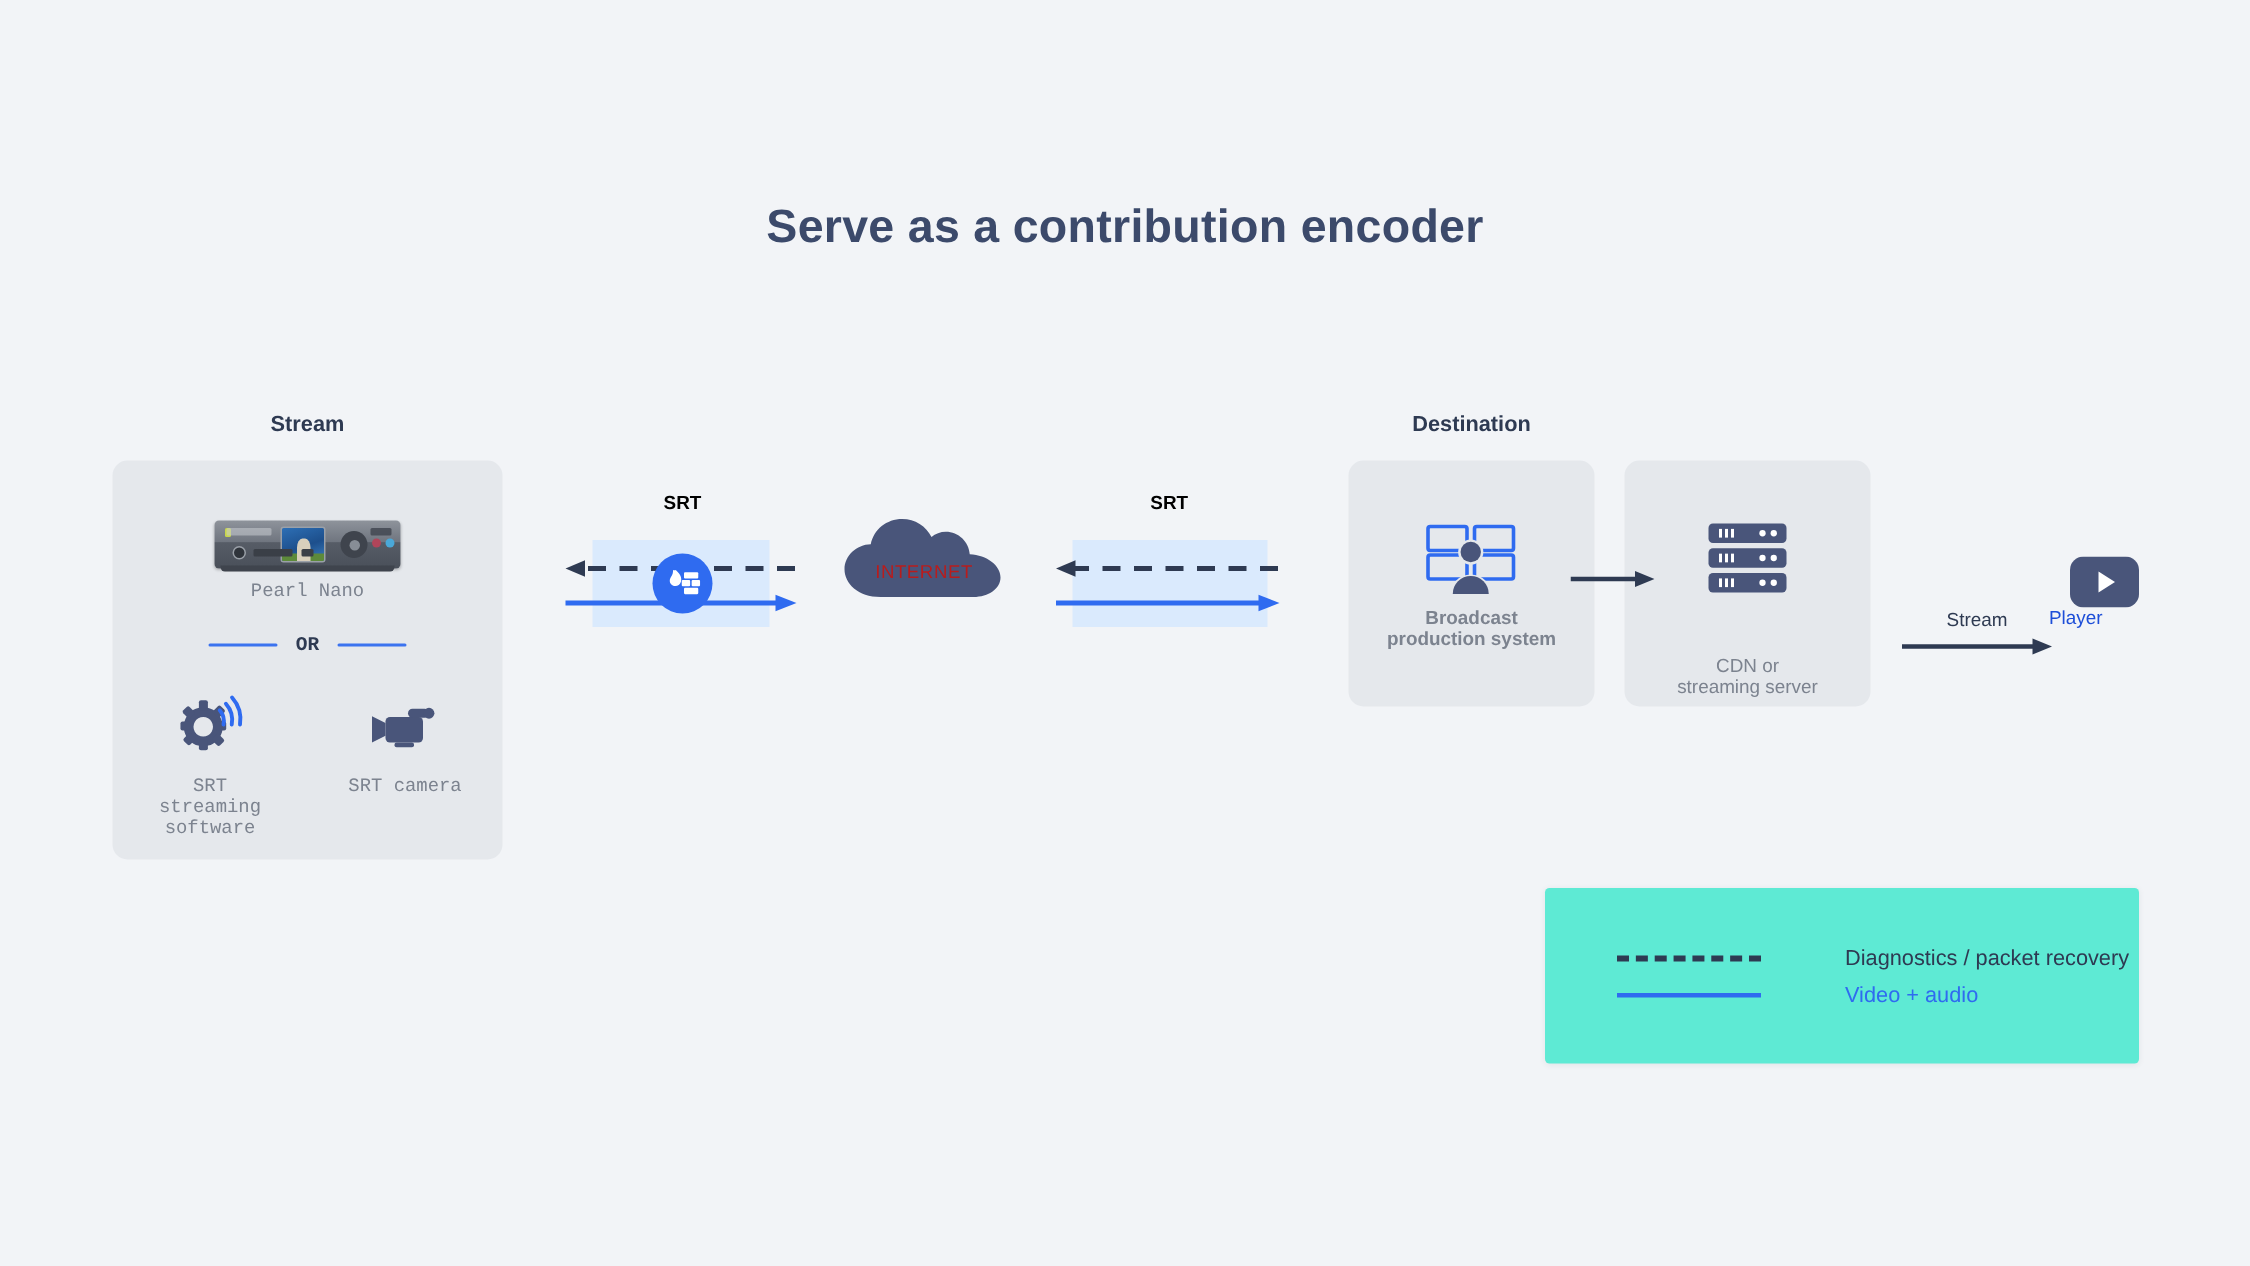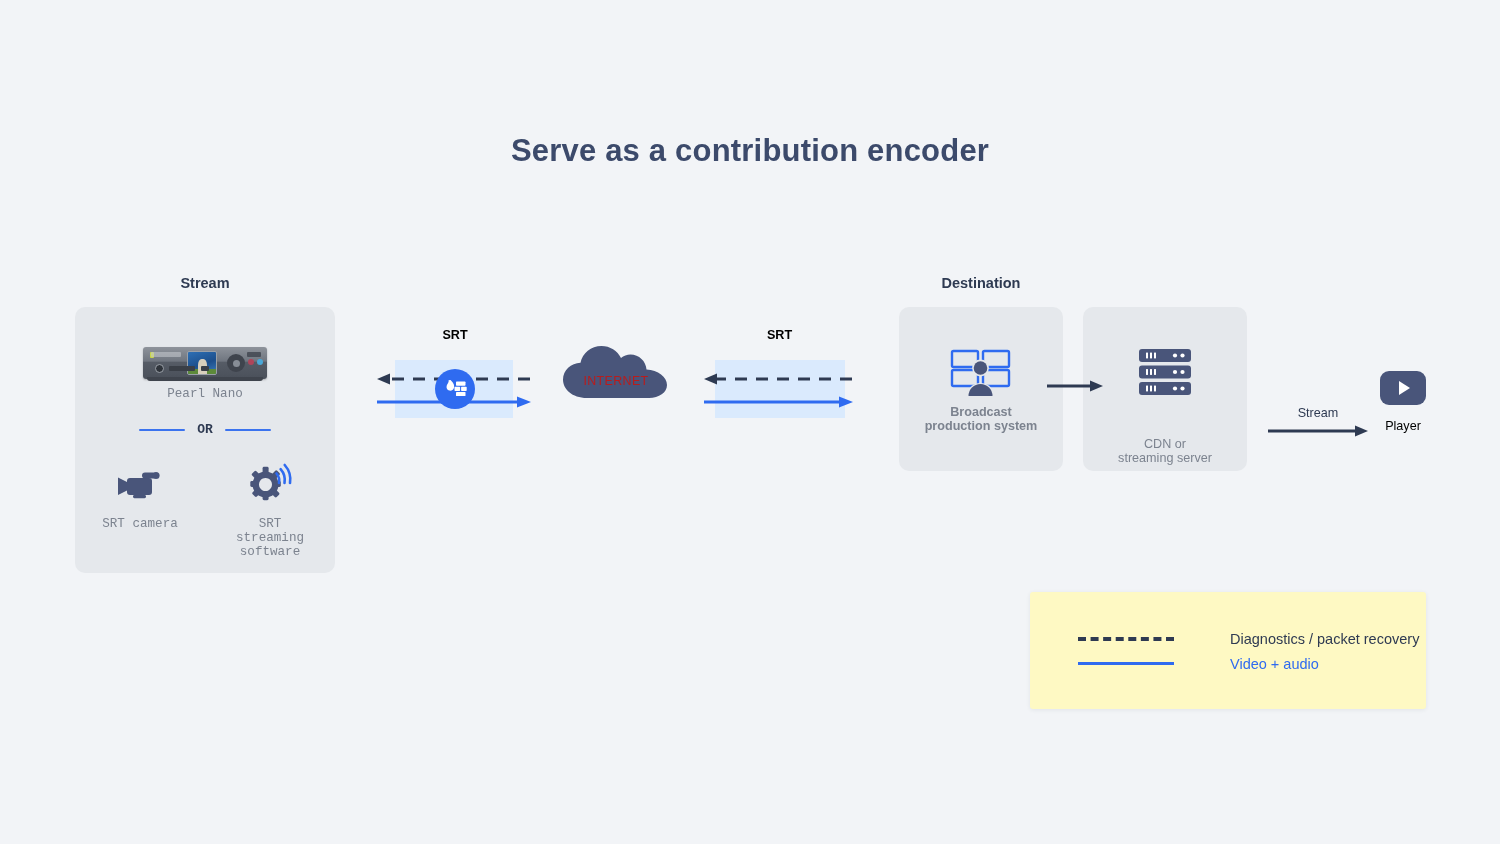--- a/index.html
+++ b/index.html
@@ -108,27 +108,27 @@
     padding-bottom:14px;
     font-size:12.4px; font-weight:normal; letter-spacing:.4px; color:#b91c1c;
   }
 
   
   #dest-arrow { position:absolute; left:1047px; top:379px; width:56px; height:14px; }
   #stream-group { position:absolute; left:1268px; top:362px; width:100px; height:32px;margin-top:44px; }
   #stream-group .cap { position:absolute; top:0; left:0; width:100%; text-align:center;
                        font-size:12.6px; color:#2e3a52; }
   #player { position:absolute; left:1380px; top:371px; width:46px; height:60px; }
-  #player .cap { position:absolute; top:48px; left:-14px; width:74px; text-align:center;
-                 font-size:12.6px; color:#000000; }
+  #player .cap { position:absolute; top:34px; left:-14px; width:74px; 
+                 font-size:12.6px; color:#1d4ed8; }
 
   
   #legend {
     position:absolute; left:1030px; top:592px; width:396px; height:117px;
-    background:#fef9c3; border-radius:3px;
+    background:#5eead4; border-radius:3px;
     box-shadow:0 1px 4px rgba(40,50,70,.08);
     padding:34px 0 0 48px;
   }
   #legend .row { display:flex; align-items:center; height:25px; }
   #legend .swatch { width:96px; height:4px; flex:0 0 96px; }
   #legend .swatch.dashed {
     height:0; border-top:4px dashed #2e3a52;
   }
   #legend .swatch.solid { background:#2f6bf0; height:3px; }
   #legend .txt { margin-left:56px; font-size:14.5px; }
@@ -164,33 +164,20 @@
     </div>
     <div class="node-label" style="top:80px;">Pearl Nano</div>
 
     <div class="or-row">
       <span class="rule"></span>
       <span class="or-text">OR</span>
       <span class="rule"></span>
     </div>
 
     <div class="icons-row">
-
-      <div class="icon-cell">
-        <div class="glyph">
-          <svg width="46" height="32" viewBox="0 0 46 32">
-            <rect x="10" y="9" width="25" height="17" rx="3" fill="#49557a"></rect>
-            <rect x="16" y="26" width="13" height="3.2" rx="1.4" fill="#49557a"></rect>
-            <path d="M10 13 L1 8.5 L1 26 L10 21.5 Z" fill="#49557a"></path>
-            <rect x="25" y="3.5" width="14" height="6" rx="3" fill="#49557a"></rect>
-            <circle cx="39" cy="6.5" r="3.6" fill="#49557a"></circle>
-          </svg>
-        </div>
-        <div class="cap">SRT camera</div>
-      </div>
 
       <div class="icon-cell">
         <div class="glyph">
           <svg width="50" height="44" viewBox="0 0 50 44">
             <g fill="#49557a">
               <path d="M20.5 8.5 a13 13 0 1 0 .01 0 Z
                        M20.5 15 a6.5 6.5 0 1 1 -.01 0 Z" fill-rule="evenodd"></path>
               <rect x="17.6" y="3.8" width="6" height="7" rx="1.4"></rect>
               <rect x="17.6" y="30.2" width="6" height="7" rx="1.4"></rect>
               <rect x="5.3" y="18" width="7" height="6" rx="1.4"></rect>
@@ -204,20 +191,33 @@
               <path d="M34 20 A11 11 0 0 0 31.5 10.5"></path>
               <path d="M39.5 20 A16.5 16.5 0 0 0 35.6 6.2"></path>
               <path d="M45 20 A22 22 0 0 0 39.7 2"></path>
             </g>
           </svg>
         </div>
         <div class="cap">SRT streaming
 software</div>
       </div>
 
+      <div class="icon-cell">
+        <div class="glyph">
+          <svg width="46" height="32" viewBox="0 0 46 32">
+            <rect x="10" y="9" width="25" height="17" rx="3" fill="#49557a"></rect>
+            <rect x="16" y="26" width="13" height="3.2" rx="1.4" fill="#49557a"></rect>
+            <path d="M10 13 L1 8.5 L1 26 L10 21.5 Z" fill="#49557a"></path>
+            <rect x="25" y="3.5" width="14" height="6" rx="3" fill="#49557a"></rect>
+            <circle cx="39" cy="6.5" r="3.6" fill="#49557a"></circle>
+          </svg>
+        </div>
+        <div class="cap">SRT camera</div>
+      </div>
+
     </div>
   </div>
 
   <div class="link-group" id="link-left" style="left:375px; top:360px; width:160px; height:58px;">
     <div class="srt-label">SRT</div>
     <div class="band" style="left:20px; width:118px;"></div>
     <svg width="160" height="58">
 
       <line x1="155" y1="19" x2="14" y2="19" stroke="#2e3a52" stroke-width="3.2" stroke-dasharray="12 9"></line>
       <path d="M2 19 L15 13.5 L15 24.5 Z" fill="#2e3a52"></path>

